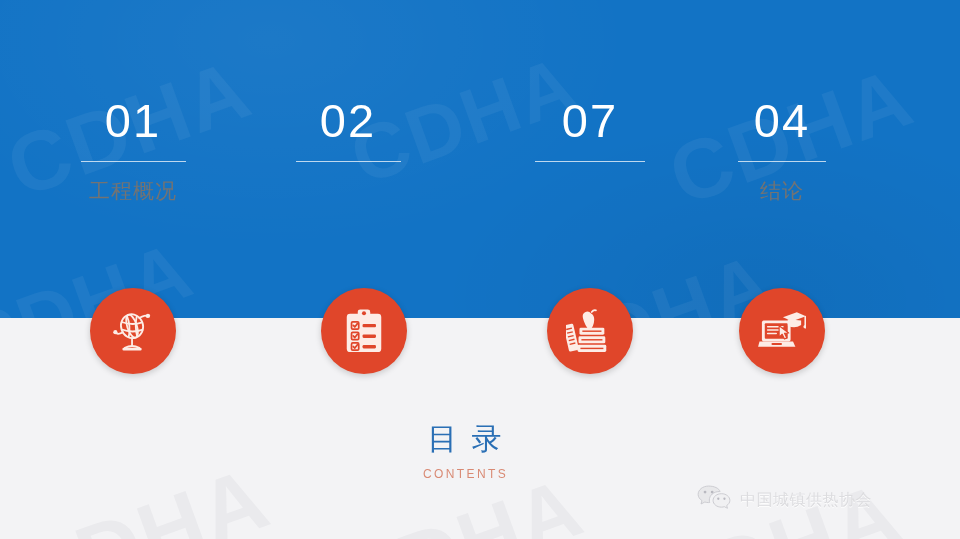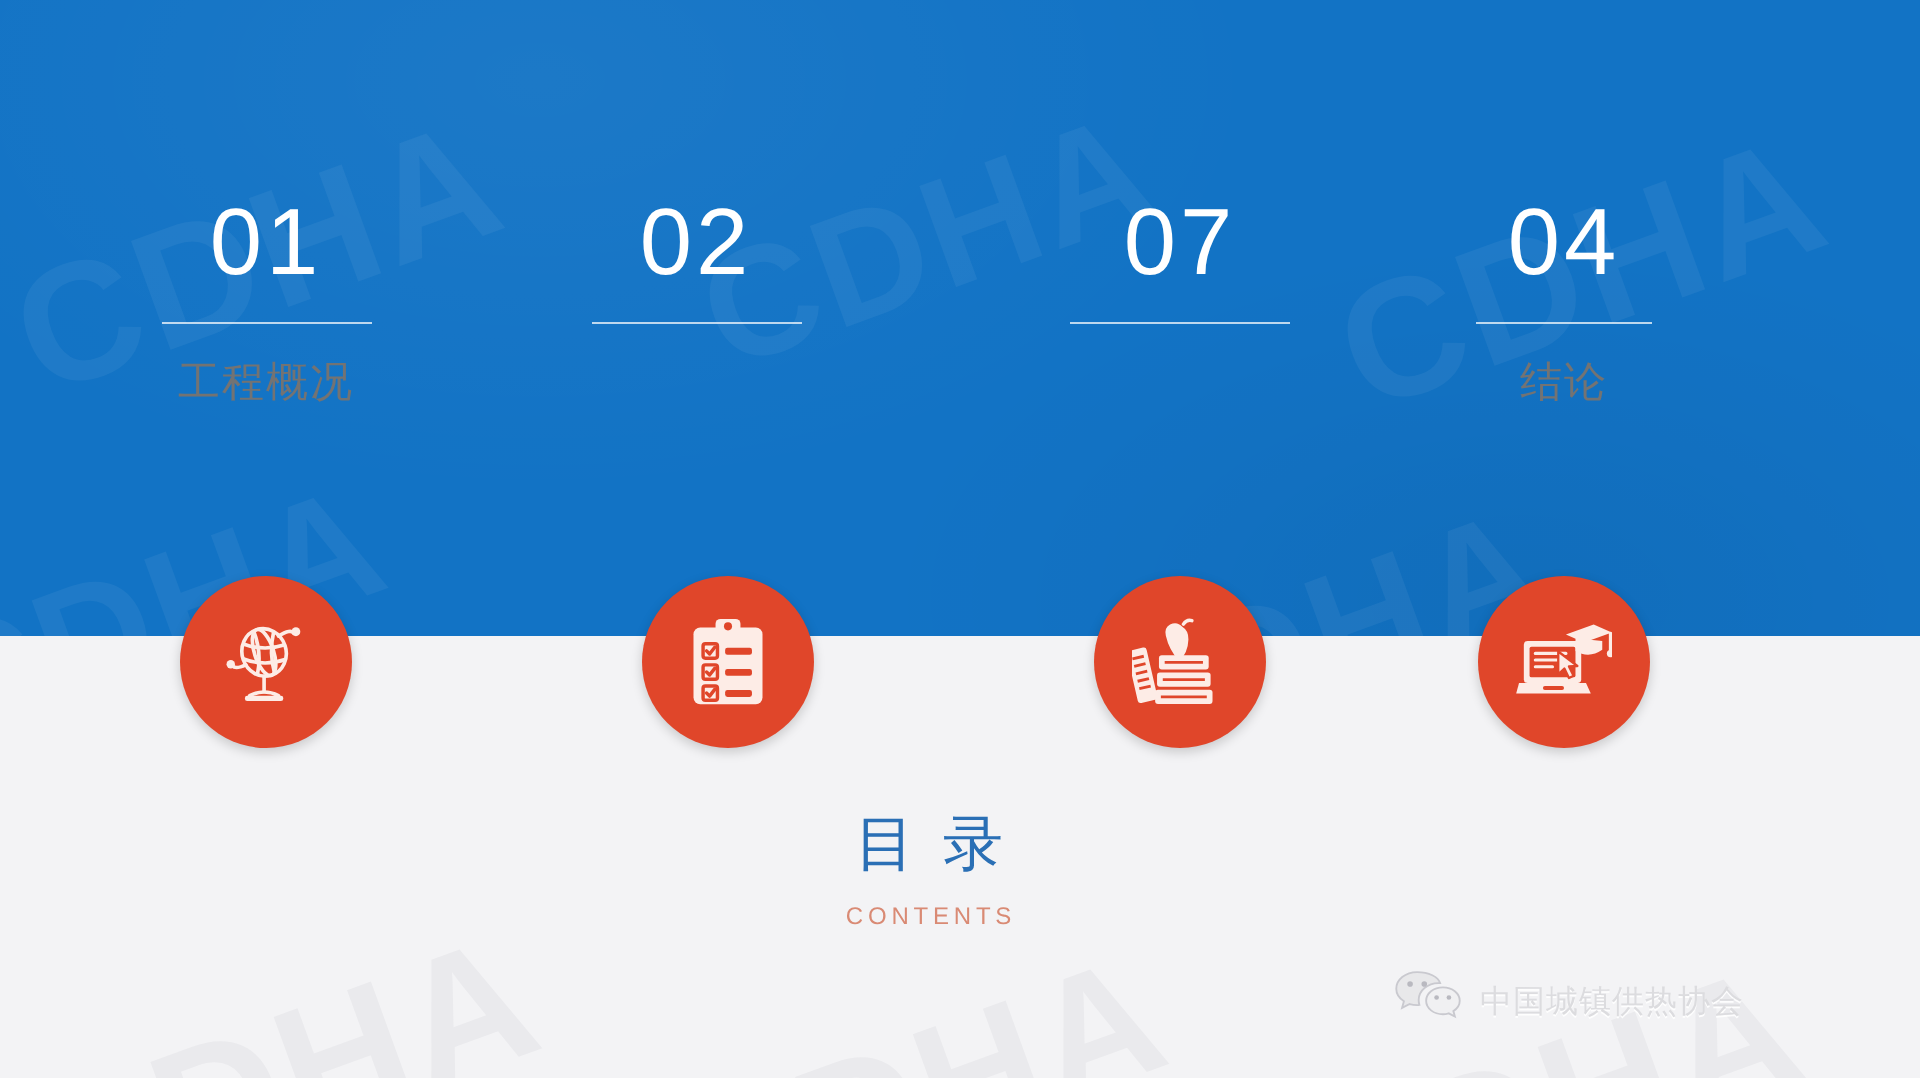--- a/index.html
+++ b/index.html
@@ -68,21 +68,21 @@
     display:flex;align-items:center;justify-content:center;
   }
   .circle svg{display:block;}
   .c1{left:90px;top:288px;}
   .c2{left:321px;top:288px;}
   .c3{left:547px;top:288px;}
   .c4{left:739px;top:288px;}
 
   
   .contents{
-    position:absolute;left:0;top:404px;width:929px;text-align:center;
+    position:absolute;left:0;top:420px;width:929px;text-align:center;
   }
   .contents-cn{
     color:#2a6fb5;font-size:30px;line-height:38px;letter-spacing:14px;
     font-weight:400;text-indent:14px;
     font-family:"DejaVu Serif","Liberation Serif",serif;
   }
   .contents-en{
     color:#d98a74;font-size:12px;line-height:20px;letter-spacing:2.4px;
     margin-top:6px;text-indent:2px;
     font-family:"Liberation Sans","DejaVu Sans",sans-serif;

